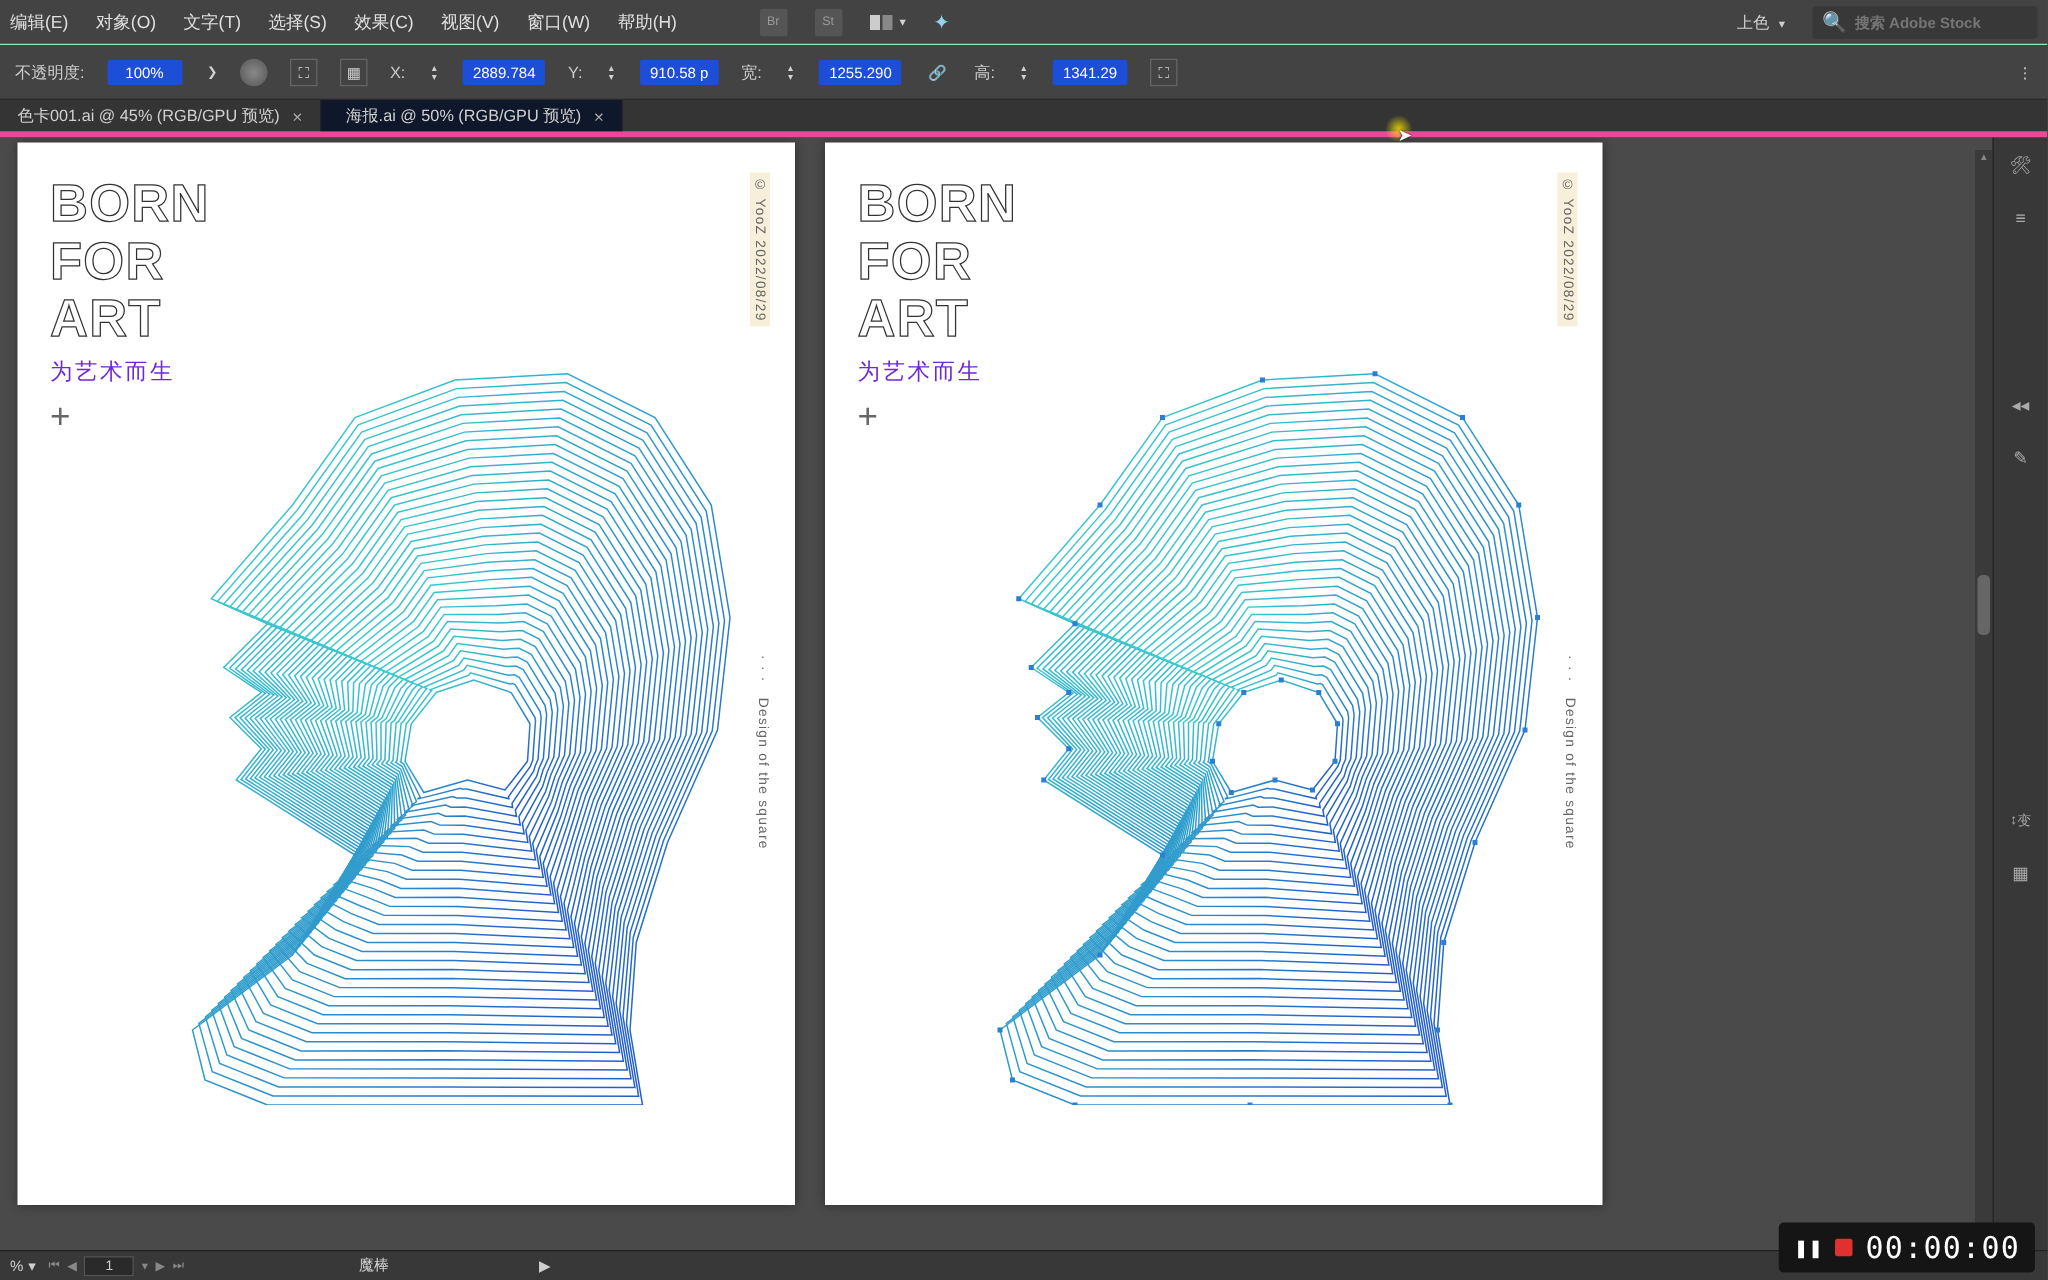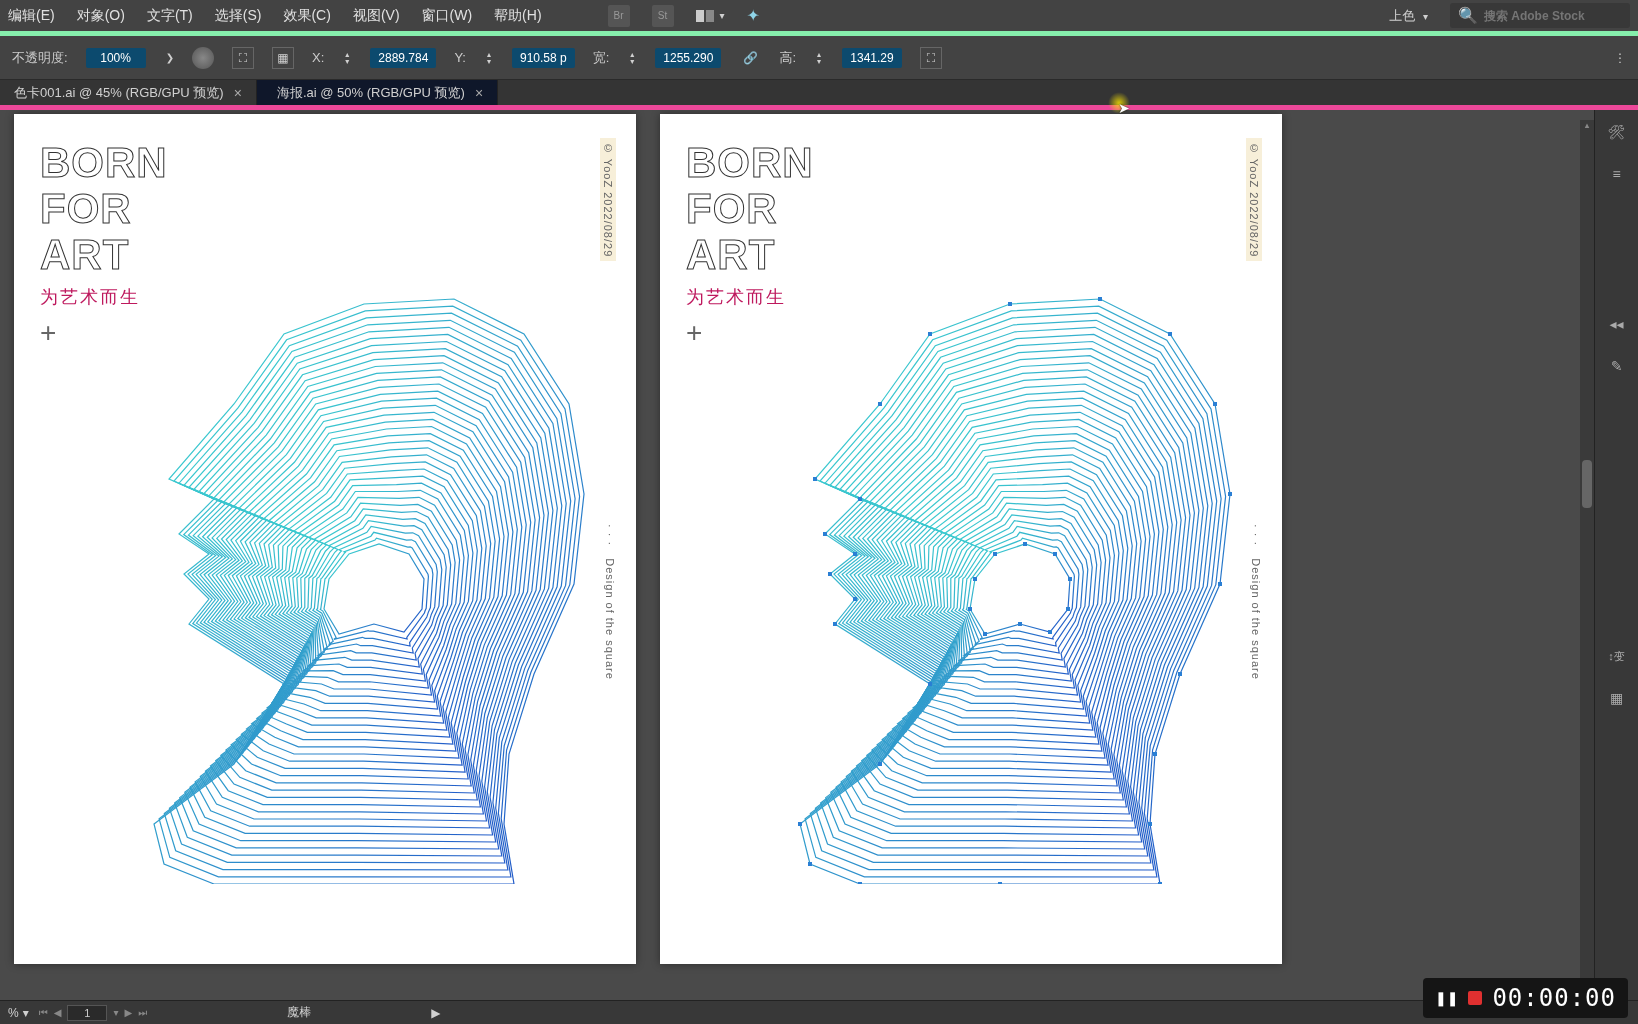--- a/index.html
+++ b/index.html
@@ -1,49 +1,49 @@
 <!DOCTYPE html>
 <html><head>
 <meta charset="utf-8">
 <style>
 * { margin: 0; padding: 0; box-sizing: border-box; font-family: "Microsoft YaHei", Arial, sans-serif; }
 body { background: #434343; color: #d0d0d0; width: 1638px; height: 1024px; overflow: hidden; position: relative; }
 
-.menubar { height: 36px; background: #434343; display: flex; align-items: center; padding: 0 8px; gap: 22px; border-bottom: 5px solid #86efac; }
+.menubar { height: 36px; background: #434343; display: flex; align-items: center; padding: 0 8px; gap: 22px; border-bottom: 1px solid #86efac; }
 .menubar .menu-item { font-size: 14px; cursor: pointer; color: #e0e0e0; }
 .menubar .spacer { flex: 1; }
 .menubar .icon-btn { width: 22px; height: 22px; display: flex; align-items: center; justify-content: center; color: #999; background: #555; border-radius: 2px; font-size: 10px; }
 .menubar .layout-icon { display: flex; gap: 2px; align-items: center; }
 .menubar .layout-icon .sq { width: 8px; height: 12px; background: #ccc; }
 .menubar .layout-icon .sq2 { width: 8px; height: 12px; background: #888; }
 .menubar .dropdown-caret { font-size: 10px; margin-left: 4px; }
 .menubar .color-label { font-size: 13px; }
 .menubar .search-box { display: flex; align-items: center; background: #383838; padding: 3px 8px; border-radius: 3px; gap: 6px; width: 180px; }
 .menubar .search-box input { background: transparent; border: none; color: #888; font-size: 12px; outline: none; width: 140px; font-weight: bold; }
 
 .optionsbar { height: 44px; background: #434343; display: flex; align-items: center; padding: 0 12px; gap: 18px; border-bottom: 1px solid #2a2a2a; font-size: 13px; }
 .optionsbar .opt-label { color: #ccc; }
-.optionsbar .opt-value { background: #0c4a6e; padding: 3px 8px; border-radius: 2px; color: #fff; font-size: 12px; min-width: 60px; text-align: center; display: inline-block; }
+.optionsbar .opt-value { background: #1d4ed8; padding: 3px 8px; border-radius: 2px; color: #fff; font-size: 12px; min-width: 60px; text-align: center; display: inline-block; }
 .optionsbar .opt-dropdown { font-size: 10px; margin-left: 2px; }
 .optionsbar .small-icon { width: 22px; height: 22px; border: 1px solid #666; display: flex; align-items: center; justify-content: center; font-size: 12px; }
 .optionsbar .nudge { display: flex; flex-direction: column; line-height: 7px; font-size: 8px; margin: 0 3px; }
 
 .tabs { height: 30px; background: #343434; display: flex; align-items: stretch; border-bottom: 5px solid #ec4899; }
 .tabs .tab { display: flex; align-items: center; padding: 0 14px; font-size: 13px; gap: 10px; border-right: 1px solid #222; cursor: pointer; }
 .tabs .tab.active { background: #0f172a; padding-left: 20px; }
 .tabs .tab .close { font-size: 14px; color: #aaa; }
 
 .canvas-area { position: absolute; top: 110px; left: 0; right: 44px; bottom: 24px; background: #4a4a4a; display: flex; gap: 24px; overflow: hidden; }
 .artboard { background: #fff; position: relative; flex-shrink: 0; box-shadow: 0 0 8px rgba(0,0,0,0.4); }
 .artboard.ab1 { width: 622px; height: 850px; margin-left: 14px; margin-top: 4px;}
 .artboard.ab2 { width: 622px; height: 850px; margin-top: 4px;}
 
 .poster-text { position: absolute; top: 26px; left: 26px; }
 .poster-title { font-family: Arial, sans-serif; font-weight: 700; font-size: 42px; line-height: 1.1; color: #222; -webkit-text-stroke: 1px #333; -webkit-text-fill-color: transparent; letter-spacing: 1px; }
-.poster-subtitle { font-size: 18px; color: #be185d; margin-top: 6px; letter-spacing: 2px; }
+.poster-subtitle { font-size: 18px; color: #6d28d9; margin-top: 6px; letter-spacing: 2px; }
 .poster-plus { font-size: 28px; color: #666; margin-top: 8px; font-weight: 300; }
 
 .side-label { position: absolute; writing-mode: vertical-rl; font-size: 11px; color: #666; letter-spacing: 1px; }
 .side-label.top { top: 24px; right: 20px; background: #f7efd9; padding: 4px 2px; }
 .side-label.bottom { top: 410px; right: 20px; }
 
 .profile-art { position: absolute; top: 90px; left: 100px; width: 480px; height: 680px; }
 .profile-art svg { width: 100%; height: 100%; }
 
 .right-panel { position: absolute; top: 110px; right: 0; width: 44px; bottom: 24px; background: #383838; border-left: 1px solid #222; display: flex; flex-direction: column; align-items: center; padding-top: 10px; gap: 18px; }

